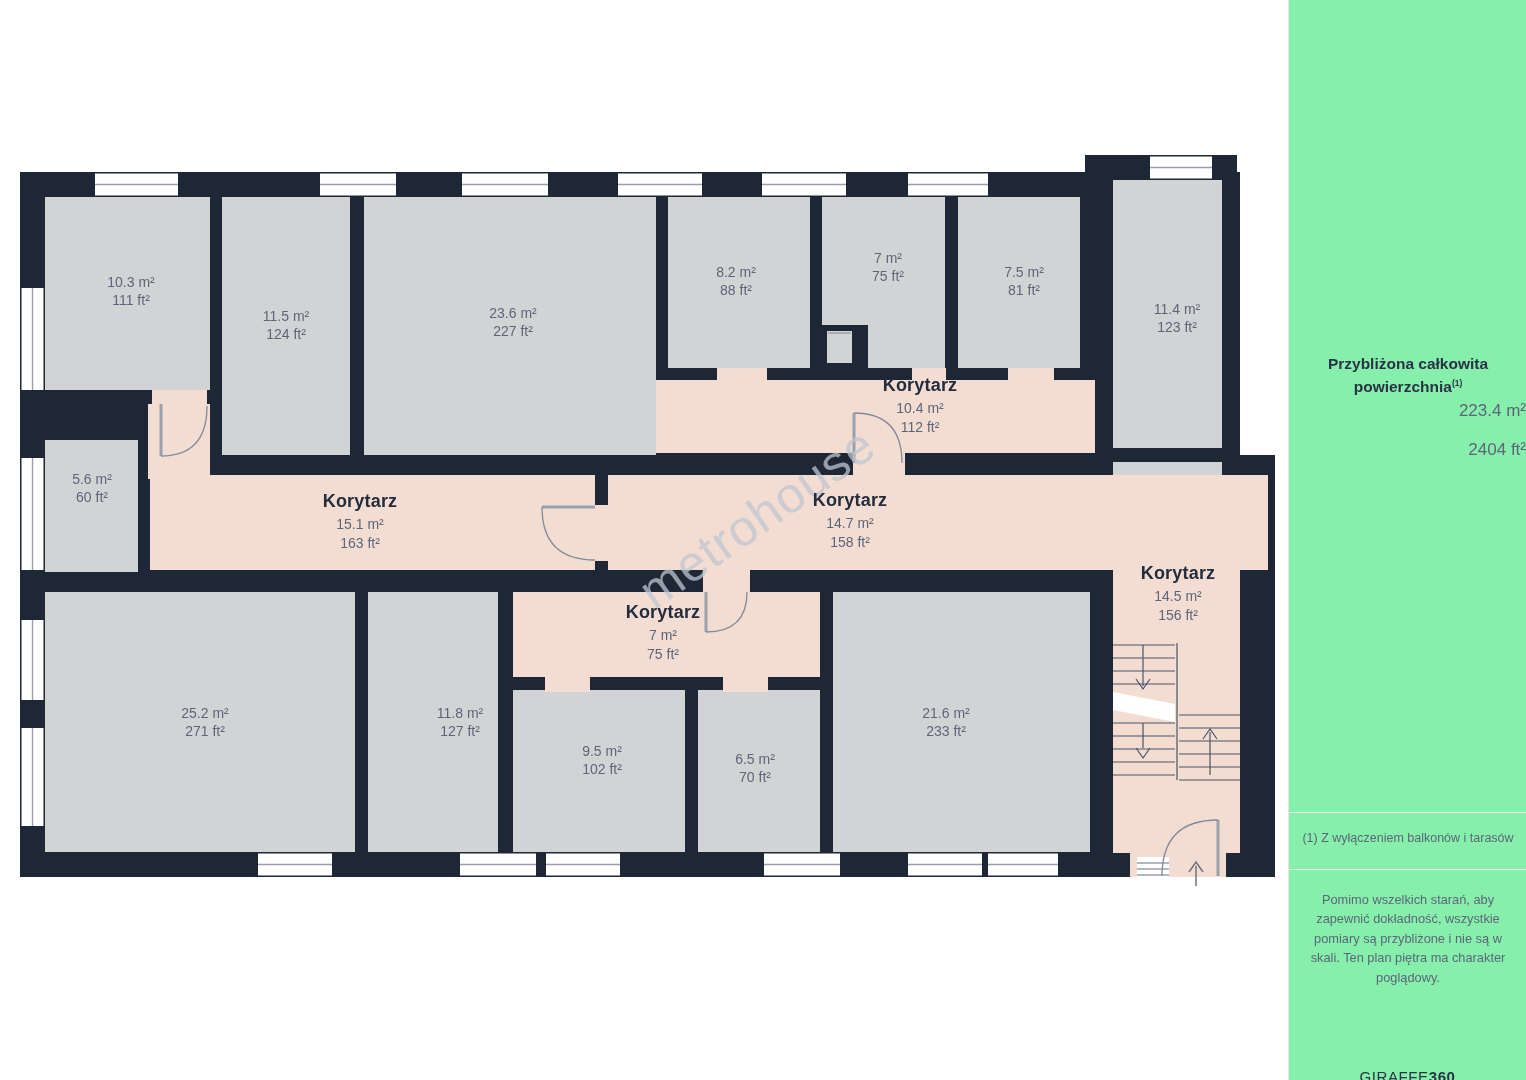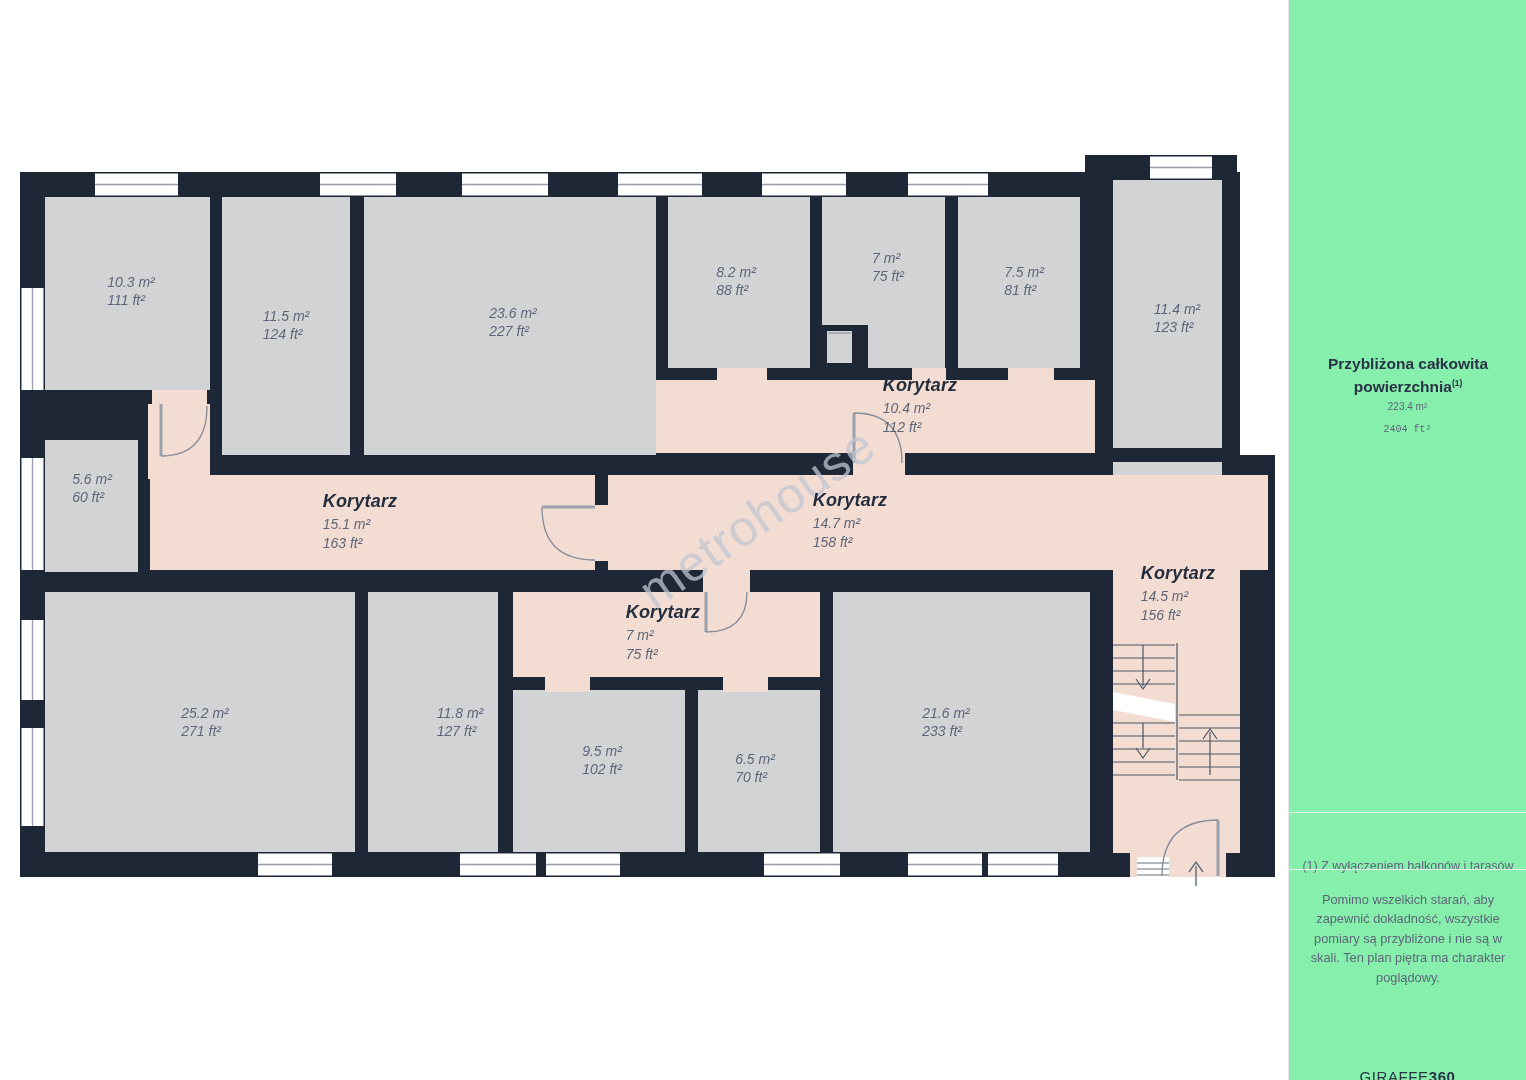--- a/index.html
+++ b/index.html
@@ -18,42 +18,42 @@
   .wall{fill:var(--wall);}
   .room{fill:var(--room);}
   .cor{fill:var(--cor);}
   .winw{fill:#ffffff;}
   .winl{stroke:var(--line);stroke-width:1.4;fill:none;}
   .stair{stroke:#4a5464;stroke-width:1.2;fill:none;}
   .leaf{stroke:#9aa1ad;stroke-width:3;fill:none;}
   .arc{stroke:#848b99;stroke-width:1.3;fill:none;}
   .arrow{stroke:#6a7280;stroke-width:1.5;fill:none;}
 
-  .rlabel{position:absolute;transform:translate(-50%,-50%);
-          color:var(--txt);font-size:14px;line-height:1.3;white-space:nowrap;font-style:italic;}
+  .rlabel{position:absolute;transform:translate(-50%,-50%);text-align:center;
+          color:var(--txt);font-size:14px;line-height:1.3;white-space:nowrap;}
   .rname{font-weight:700;color:var(--dark);font-size:18px;letter-spacing:.2px;margin-bottom:2px;}
   .rname:empty{display:none;}
 
   .watermark{position:absolute;left:757px;top:518px;
              transform:translate(-50%,-50%) rotate(-35deg);
              font-size:50px;color:rgba(190,197,208,.75);letter-spacing:1px;
              pointer-events:none;white-space:nowrap;}
 
   .sidebar{position:absolute;left:1288px;top:0;width:238px;height:1080px;
            background:#86efac;border-left:1px solid #e4e5e9;}
   .sb-title{position:absolute;top:352px;left:14px;width:210px;text-align:center;
             font-weight:700;font-size:15.5px;line-height:1.5;color:var(--navy);}
   .sb-title sup{font-size:8.5px;}
-  .sb-val{position:absolute;left:0;width:100%;text-align:center;
-          font-size:10px;color:var(--txt);}
-  .sb-m2{top:401px;} .sb-ft2{top:424px;font-family:Liberation Mono, monospace;}
+  .sb-val{position:absolute;left:0;width:100%;text-align:right;
+          font-size:17px;color:var(--txt);}
+  .sb-m2{top:401px;} .sb-ft2{top:440px;}
   .sb-div{position:absolute;left:0;width:100%;border-top:1px solid #e8e9ec;}
   .sb-div1{top:812px;} .sb-div2{top:869px;}
   .sb-note{position:absolute;top:831px;left:8px;width:222px;text-align:center;
-           font-size:12.5px;color:var(--txt);margin-top:28px;}
+           font-size:12.5px;color:var(--txt);}
   .sb-para{position:absolute;left:13px;width:212px;text-align:center;
            font-size:12.8px;line-height:1.52;color:var(--txt);}
   .sb-p1{top:890px;} .sb-p2{top:982px;}
   .sb-logo{position:absolute;top:1036px;left:0;width:100%;text-align:center;
            font-size:15px;letter-spacing:.6px;color:var(--navy);margin-top:32px;}
   .sb-logo .b{font-weight:700;}
 </style>
 </head>
 <body>
 

